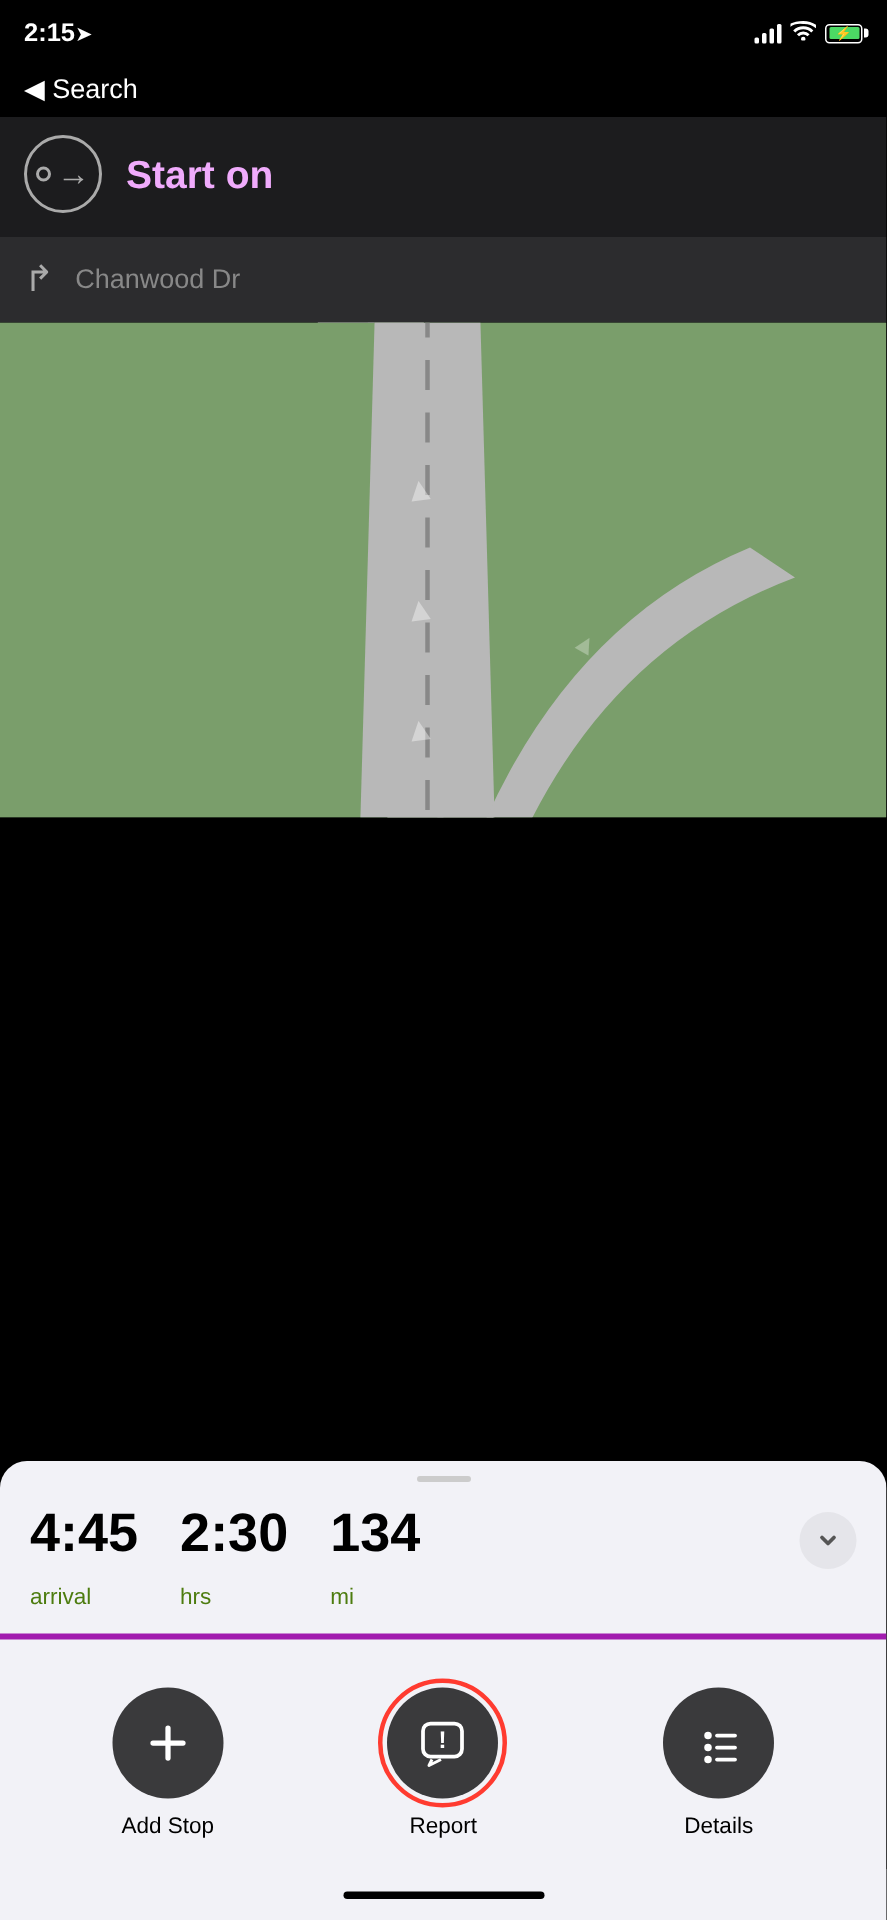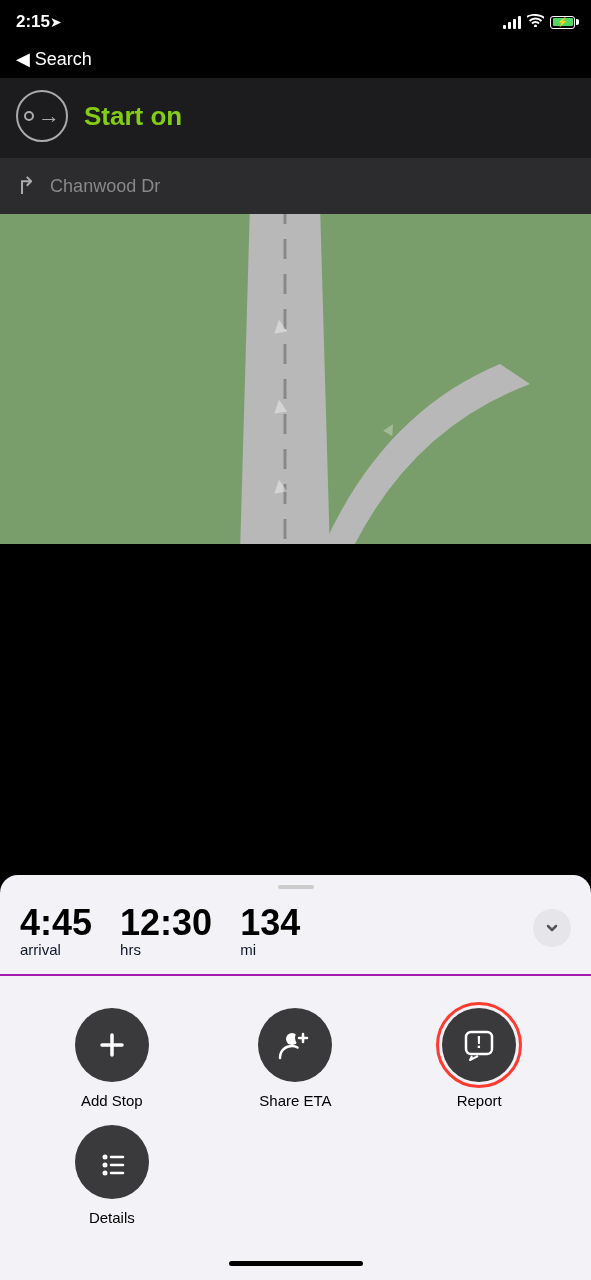--- a/index.html
+++ b/index.html
@@ -165,21 +165,21 @@
       color: #aaa;
       font-size: 22px;
       font-weight: bold;
     }
 
     .nav-title {
       flex: 1;
     }
 
     .nav-title-main {
-      color: #84cc16;
+      color: #f0abfc;
       font-size: 26px;
       font-weight: 700;
       line-height: 1.1;
     }
 
     
     .sub-header {
       background: #2C2C2E;
       padding: 14px 16px;
       display: flex;
@@ -253,40 +253,40 @@
       background: #ccc;
       border-radius: 2px;
       margin: 0 auto 16px;
     }
 
     
     .trip-info {
       display: flex;
       align-items: flex-start;
       padding: 0 20px 16px;
-      border-bottom: 2px solid #a21caf;
+      border-bottom: 4px solid #a21caf;
     }
 
     .trip-stat {
       display: flex;
       flex-direction: column;
       margin-right: 28px;
     }
 
     .trip-value {
       font-size: 36px;
       font-weight: 700;
       color: #000;
       line-height: 1;
     }
 
     .trip-label {
       font-size: 15px;
-      color: #0f172a;
-      margin-top: 0;
+      color: #4d7c0f;
+      margin-top: 16px;
     }
 
     .trip-spacer {
       flex: 1;
     }
 
     .chevron-btn {
       width: 38px;
       height: 38px;
       background: #E5E5EA;
@@ -440,21 +440,21 @@
 
 <div class="bottom-sheet">
   <div class="sheet-handle"></div>
 
   <div class="trip-info">
     <div class="trip-stat">
       <span class="trip-value">4:45</span>
       <span class="trip-label">arrival</span>
     </div>
     <div class="trip-stat">
-      <span class="trip-value">12:30</span>
+      <span class="trip-value">2:30</span>
       <span class="trip-label">hrs</span>
     </div>
     <div class="trip-stat">
       <span class="trip-value">134</span>
       <span class="trip-label">mi</span>
     </div>
     <div class="trip-spacer"></div>
     <div class="chevron-btn">
       <svg viewBox="0 0 16 16" fill="none" stroke="#555" stroke-width="2.5" stroke-linecap="round" stroke-linejoin="round">
         <polyline points="4,6 8,10 12,6"></polyline>
@@ -467,34 +467,20 @@
     <div class="action-item">
       <div class="action-circle">
         <svg width="30" height="30" viewBox="0 0 30 30" fill="white">
           <line x1="15" y1="5" x2="15" y2="25" stroke="white" stroke-width="3.5" stroke-linecap="round"></line>
           <line x1="5" y1="15" x2="25" y2="15" stroke="white" stroke-width="3.5" stroke-linecap="round"></line>
         </svg>
       </div>
       <span class="action-label">Add Stop</span>
     </div>
 
-    <div class="action-item">
-      <div class="action-circle">
-        <svg width="34" height="34" viewBox="0 0 34 34" fill="none">
-
-          <circle cx="14" cy="11" r="6" fill="white"></circle>
-          <path d="M2 30 C2 22 8 18 14 18 C16 18 18 18.5 19.5 19.5" stroke="white" stroke-width="2.5" stroke-linecap="round" fill="none"></path>
-
-          <circle cx="25" cy="10" r="8" fill="#3A3A3C"></circle>
-          <line x1="25" y1="6" x2="25" y2="14" stroke="white" stroke-width="2.5" stroke-linecap="round"></line>
-          <line x1="21" y1="10" x2="29" y2="10" stroke="white" stroke-width="2.5" stroke-linecap="round"></line>
-        </svg>
-      </div>
-      <span class="action-label">Share ETA</span>
-    </div>
 
     <div class="action-item">
       <div class="action-circle action-circle-highlighted">
         <svg width="34" height="34" viewBox="0 0 34 34" fill="none">
 
           <rect x="4" y="4" width="26" height="22" rx="5" stroke="white" stroke-width="2.5" fill="none"></rect>
           <path d="M10 28 L8 32 L16 28" stroke="white" stroke-width="2" fill="none" stroke-linejoin="round"></path>
           <text x="17" y="20" text-anchor="middle" fill="white" font-size="16" font-weight="bold" font-family="Arial">!</text>
         </svg>
       </div>

